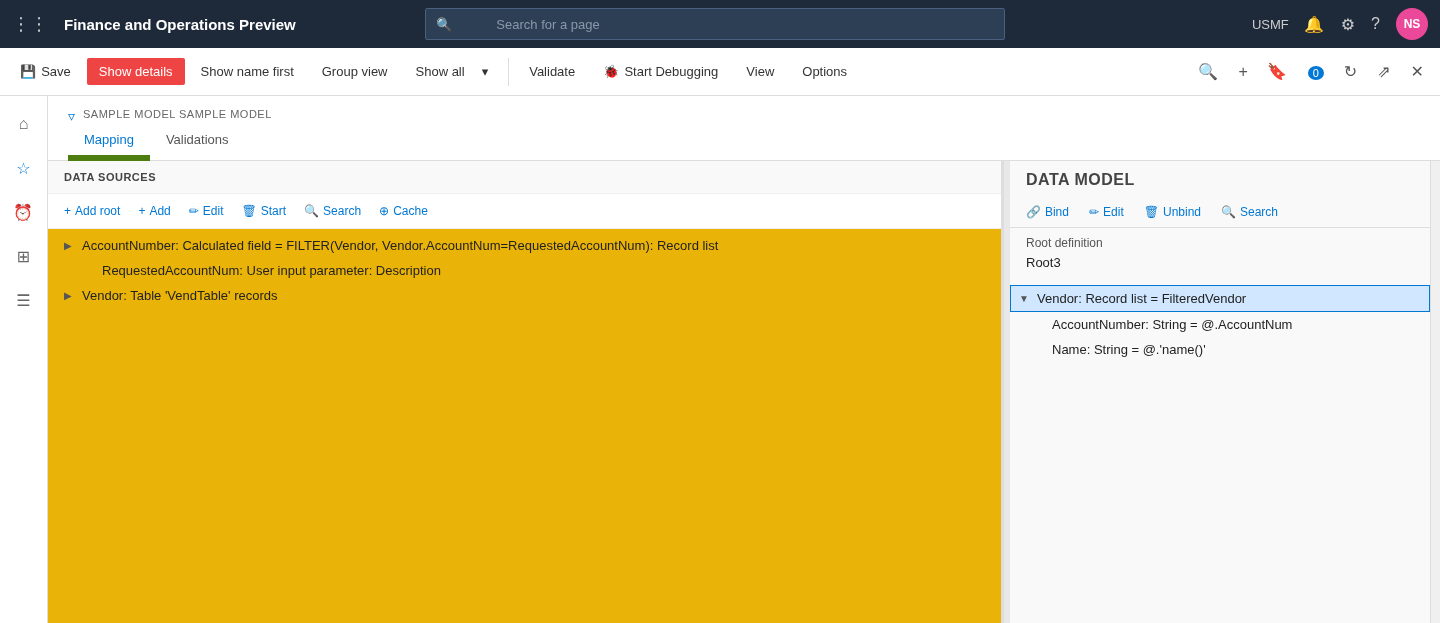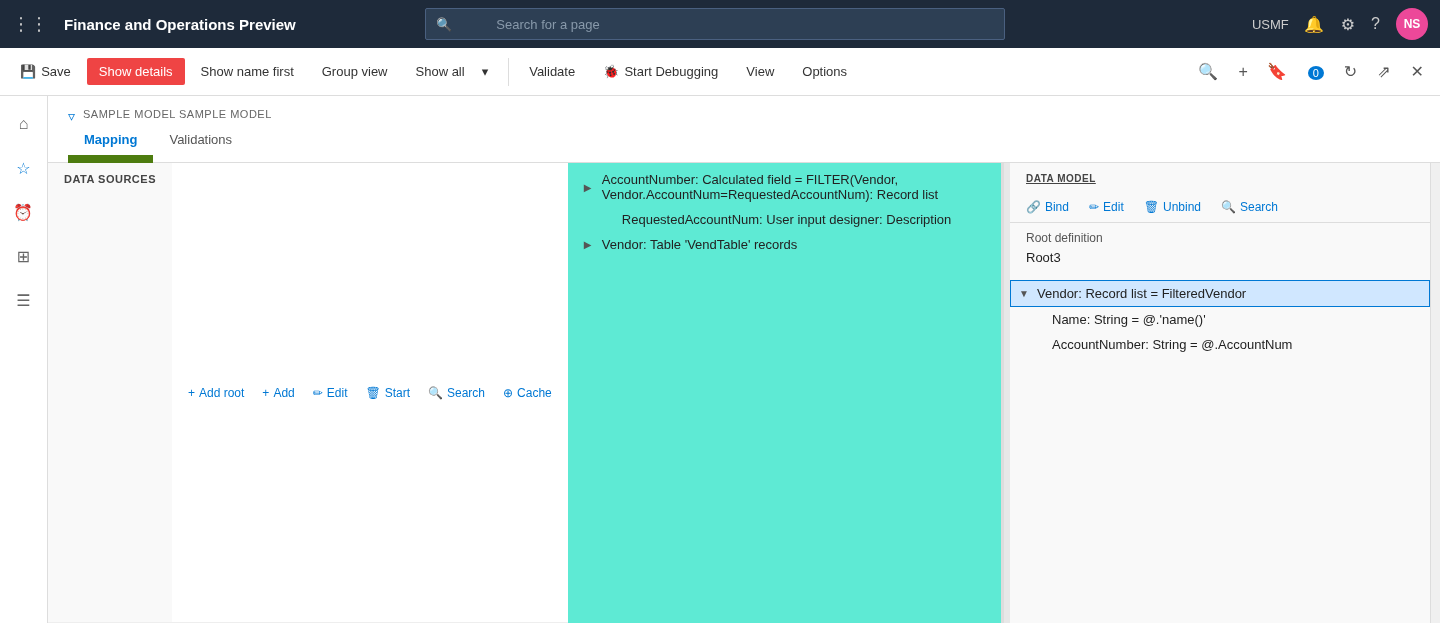--- a/index.html
+++ b/index.html
@@ -160,37 +160,37 @@
     .page-tab {
       padding: 8px 16px;
       font-size: 13px;
       color: #555;
       cursor: pointer;
       border-bottom: 2px solid transparent;
       margin-bottom: -1px;
     }
     .page-tab.active {
       color: #0078d4;
-      border-bottom: 8px solid #4d7c0f;
-      font-weight: 700;
+      border-bottom: 6px solid #4d7c0f;
+      font-weight: 400;
     }
 
     
     .content-area {
       display: flex;
       flex: 1;
       overflow: hidden;
     }
 
     
     .data-sources-panel {
       flex: 1;
-      background: #5eead4;
-      display: flex;
-      flex-direction: row;
+      background: #eab308;
+      display: flex;
+      flex-direction: column;
       border-right: 3px solid #ddd;
       overflow: hidden;
     }
     .panel-header {
       padding: 10px 16px;
       font-size: 11px;
       font-weight: 600;
       color: #444;
       text-transform: uppercase;
       letter-spacing: 0.5px;
@@ -246,26 +246,25 @@
     
     .data-model-panel {
       width: 420px;
       background: #f9f9f9;
       display: flex;
       flex-direction: column;
       overflow: hidden;
     }
     .dm-header {
       padding: 10px 16px 8px;
-      font-size: 10px;
+      font-size: 16px;
       font-weight: 700;
       color: #444;
       text-transform: uppercase;
       letter-spacing: 0.5px;
-      text-decoration: underline;
     }
     .dm-toolbar {
       display: flex;
       align-items: center;
       padding: 4px 8px;
       gap: 4px;
       border-bottom: 1px solid #ddd;
     }
     .dm-btn {
       display: flex;
@@ -437,21 +436,21 @@
         </div>
         <div class="tree-area">
 
           <div class="tree-item">
             <span class="expand-icon">▶</span>
             <span>AccountNumber: Calculated field = FILTER(Vendor, Vendor.AccountNum=RequestedAccountNum): Record list</span>
           </div>
 
           <div class="tree-item tree-item-indent1">
             <span class="expand-icon" style="opacity:0;">▶</span>
-            <span>RequestedAccountNum: User input designer: Description</span>
+            <span>RequestedAccountNum: User input parameter: Description</span>
           </div>
 
           <div class="tree-item">
             <span class="expand-icon">▶</span>
             <span>Vendor: Table 'VendTable' records</span>
           </div>
         </div>
       </div>
 
       <div class="resizer"></div>
@@ -482,26 +481,26 @@
         </div>
         <div class="dm-tree">
 
           <div class="dm-tree-item selected">
             <span class="expand-icon">▼</span>
             <span>Vendor: Record list = FilteredVendor</span>
           </div>
 
           <div class="dm-tree-item dm-indent1">
             <span class="expand-icon" style="opacity:0;">▶</span>
-            <span>Name: String = @.'name()'</span>
+            <span>AccountNumber: String = @.AccountNum</span>
           </div>
 
           <div class="dm-tree-item dm-indent1">
             <span class="expand-icon" style="opacity:0;">▶</span>
-            <span>AccountNumber: String = @.AccountNum</span>
+            <span>Name: String = @.'name()'</span>
           </div>
         </div>
       </div>
 
       <div class="right-scrollbar"></div>
 
     </div>
   </div>
 </div>
 

